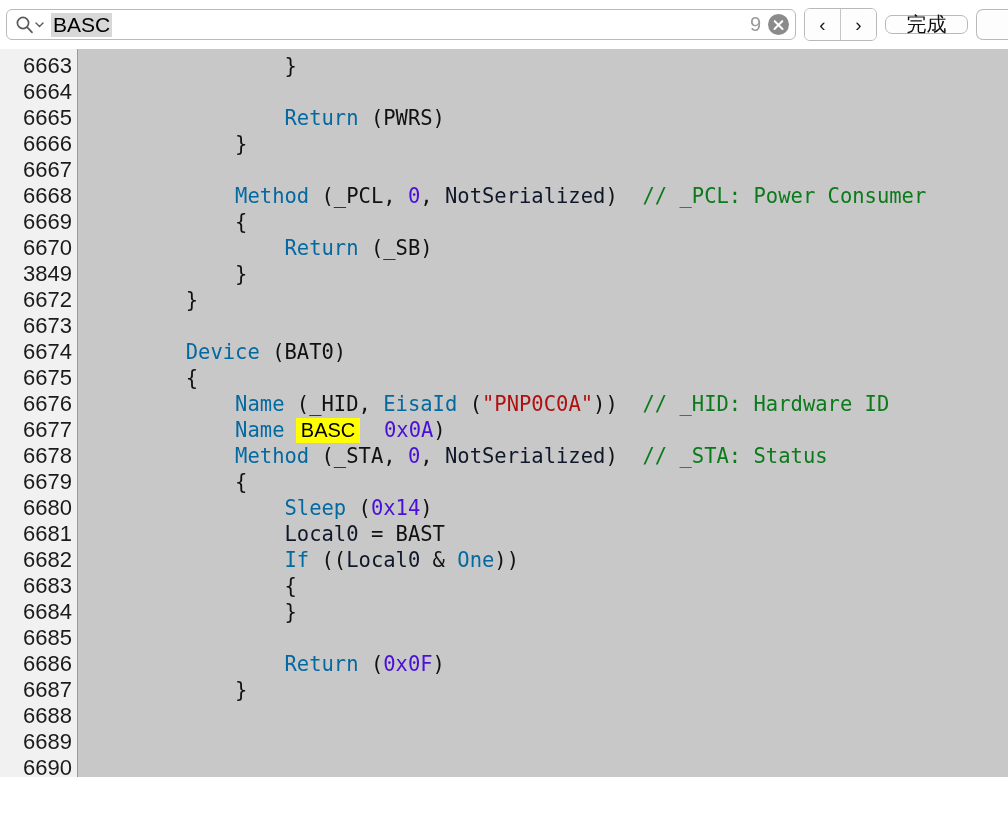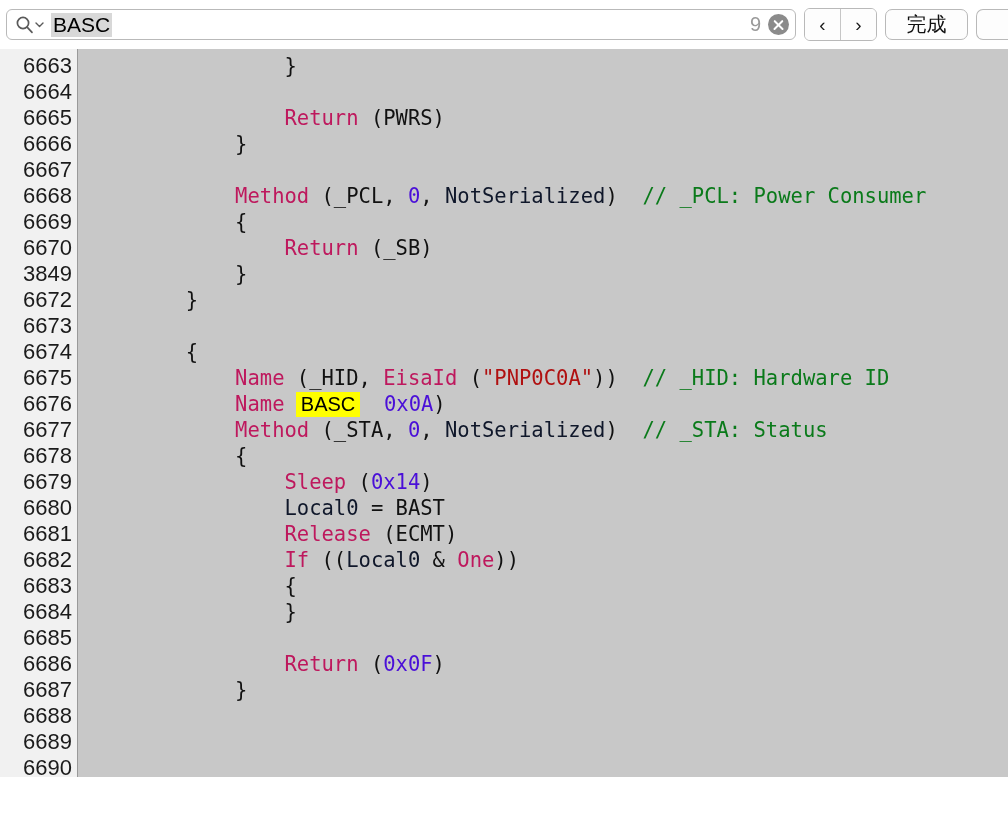--- a/index.html
+++ b/index.html
@@ -107,21 +107,21 @@
     font-family: "Liberation Sans", sans-serif;
     font-size: 19px;
     color: #1a1a1a;
     background: #fdfdfd;
     cursor: default;
   }
   .seg-btn + .seg-btn { border-left: 1px solid #c6c6c6; }
 
   .done-btn {
     flex: 0 0 auto;
-    height: 31px;
+    height: 19px;
     min-width: 83px;
     padding: 0 14px;
     border: 1px solid #b9b9b9;
     border-radius: 7px;
     background: #fdfdfd;
     display: flex;
     align-items: center;
     justify-content: center;
     font-family: "Liberation Sans", sans-serif;
     font-size: 20px;
@@ -178,21 +178,21 @@
   }
   .code .cl {
     height: 26px;
     line-height: 26px;
     font-family: "DejaVu Sans Mono", monospace;
     font-size: 20.5px;
     white-space: pre;
     color: #111111;
     box-sizing: border-box;
   }
-  .kw    { color: #be185d; }
+  .kw    { color: #0369a1; }
   .kw2   { color: #0f172a; }
   .num   { color: #4a0fd8; }
   .str   { color: #b01010; }
   .cmt   { color: #0a7a1a; }
   .pl    { color: #111111; }
   .hl {
     background: #ffff00;
     color: #000000;
     font-family: "Liberation Sans", sans-serif;
     font-size: 20px;
@@ -267,28 +267,28 @@
       <div class="cl">&nbsp;</div>
       <div class="cl"><span class="pl">                </span><span class="kw">Return</span><span class="pl"> (PWRS)</span></div>
       <div class="cl"><span class="pl">            </span><span class="pl">}</span></div>
       <div class="cl">&nbsp;</div>
       <div class="cl"><span class="pl">            </span><span class="kw">Method</span><span class="pl"> (_PCL, </span><span class="num">0</span><span class="pl">, </span><span class="kw2">NotSerialized</span><span class="pl">)  </span><span class="cmt">// _PCL: Power Consumer</span></div>
       <div class="cl"><span class="pl">            </span><span class="pl">{</span></div>
       <div class="cl"><span class="pl">                </span><span class="kw">Return</span><span class="pl"> (_SB)</span></div>
       <div class="cl"><span class="pl">            </span><span class="pl">}</span></div>
       <div class="cl"><span class="pl">        </span><span class="pl">}</span></div>
       <div class="cl">&nbsp;</div>
+      <div class="cl"><span class="pl">        </span><span class="kw">Device</span><span class="pl"> (BAT0)</span></div>
       <div class="cl"><span class="pl">        </span><span class="pl">{</span></div>
       <div class="cl"><span class="pl">            </span><span class="kw">Name</span><span class="pl"> (_HID, </span><span class="kw">EisaId</span><span class="pl"> (</span><span class="str">"PNP0C0A"</span><span class="pl">))  </span><span class="cmt">// _HID: Hardware ID</span></div>
       <div class="cl"><span class="pl">            </span><span class="kw">Name</span><span class="pl"> </span><span class="hl">BASC</span><span class="pl">  </span><span class="num">0x0A</span><span class="pl">)</span></div>
       <div class="cl"><span class="pl">            </span><span class="kw">Method</span><span class="pl"> (_STA, </span><span class="num">0</span><span class="pl">, </span><span class="kw2">NotSerialized</span><span class="pl">)  </span><span class="cmt">// _STA: Status</span></div>
       <div class="cl"><span class="pl">            </span><span class="pl">{</span></div>
       <div class="cl"><span class="pl">                </span><span class="kw">Sleep</span><span class="pl"> (</span><span class="num">0x14</span><span class="pl">)</span></div>
       <div class="cl"><span class="pl">                </span><span class="kw2">Local0</span><span class="pl"> = BAST</span></div>
-      <div class="cl"><span class="pl">                </span><span class="kw">Release</span><span class="pl"> (ECMT)</span></div>
       <div class="cl"><span class="pl">                </span><span class="kw">If</span><span class="pl"> ((</span><span class="kw2">Local0</span><span class="pl"> &amp; </span><span class="kw">One</span><span class="pl">))</span></div>
       <div class="cl"><span class="pl">                </span><span class="pl">{</span></div>
       <div class="cl"><span class="pl">                </span><span class="pl">}</span></div>
       <div class="cl">&nbsp;</div>
       <div class="cl"><span class="pl">                </span><span class="kw">Return</span><span class="pl"> (</span><span class="num">0x0F</span><span class="pl">)</span></div>
       <div class="cl"><span class="pl">            </span><span class="pl">}</span></div>
       <div class="cl">&nbsp;</div>
     </div>
 </div>
 

